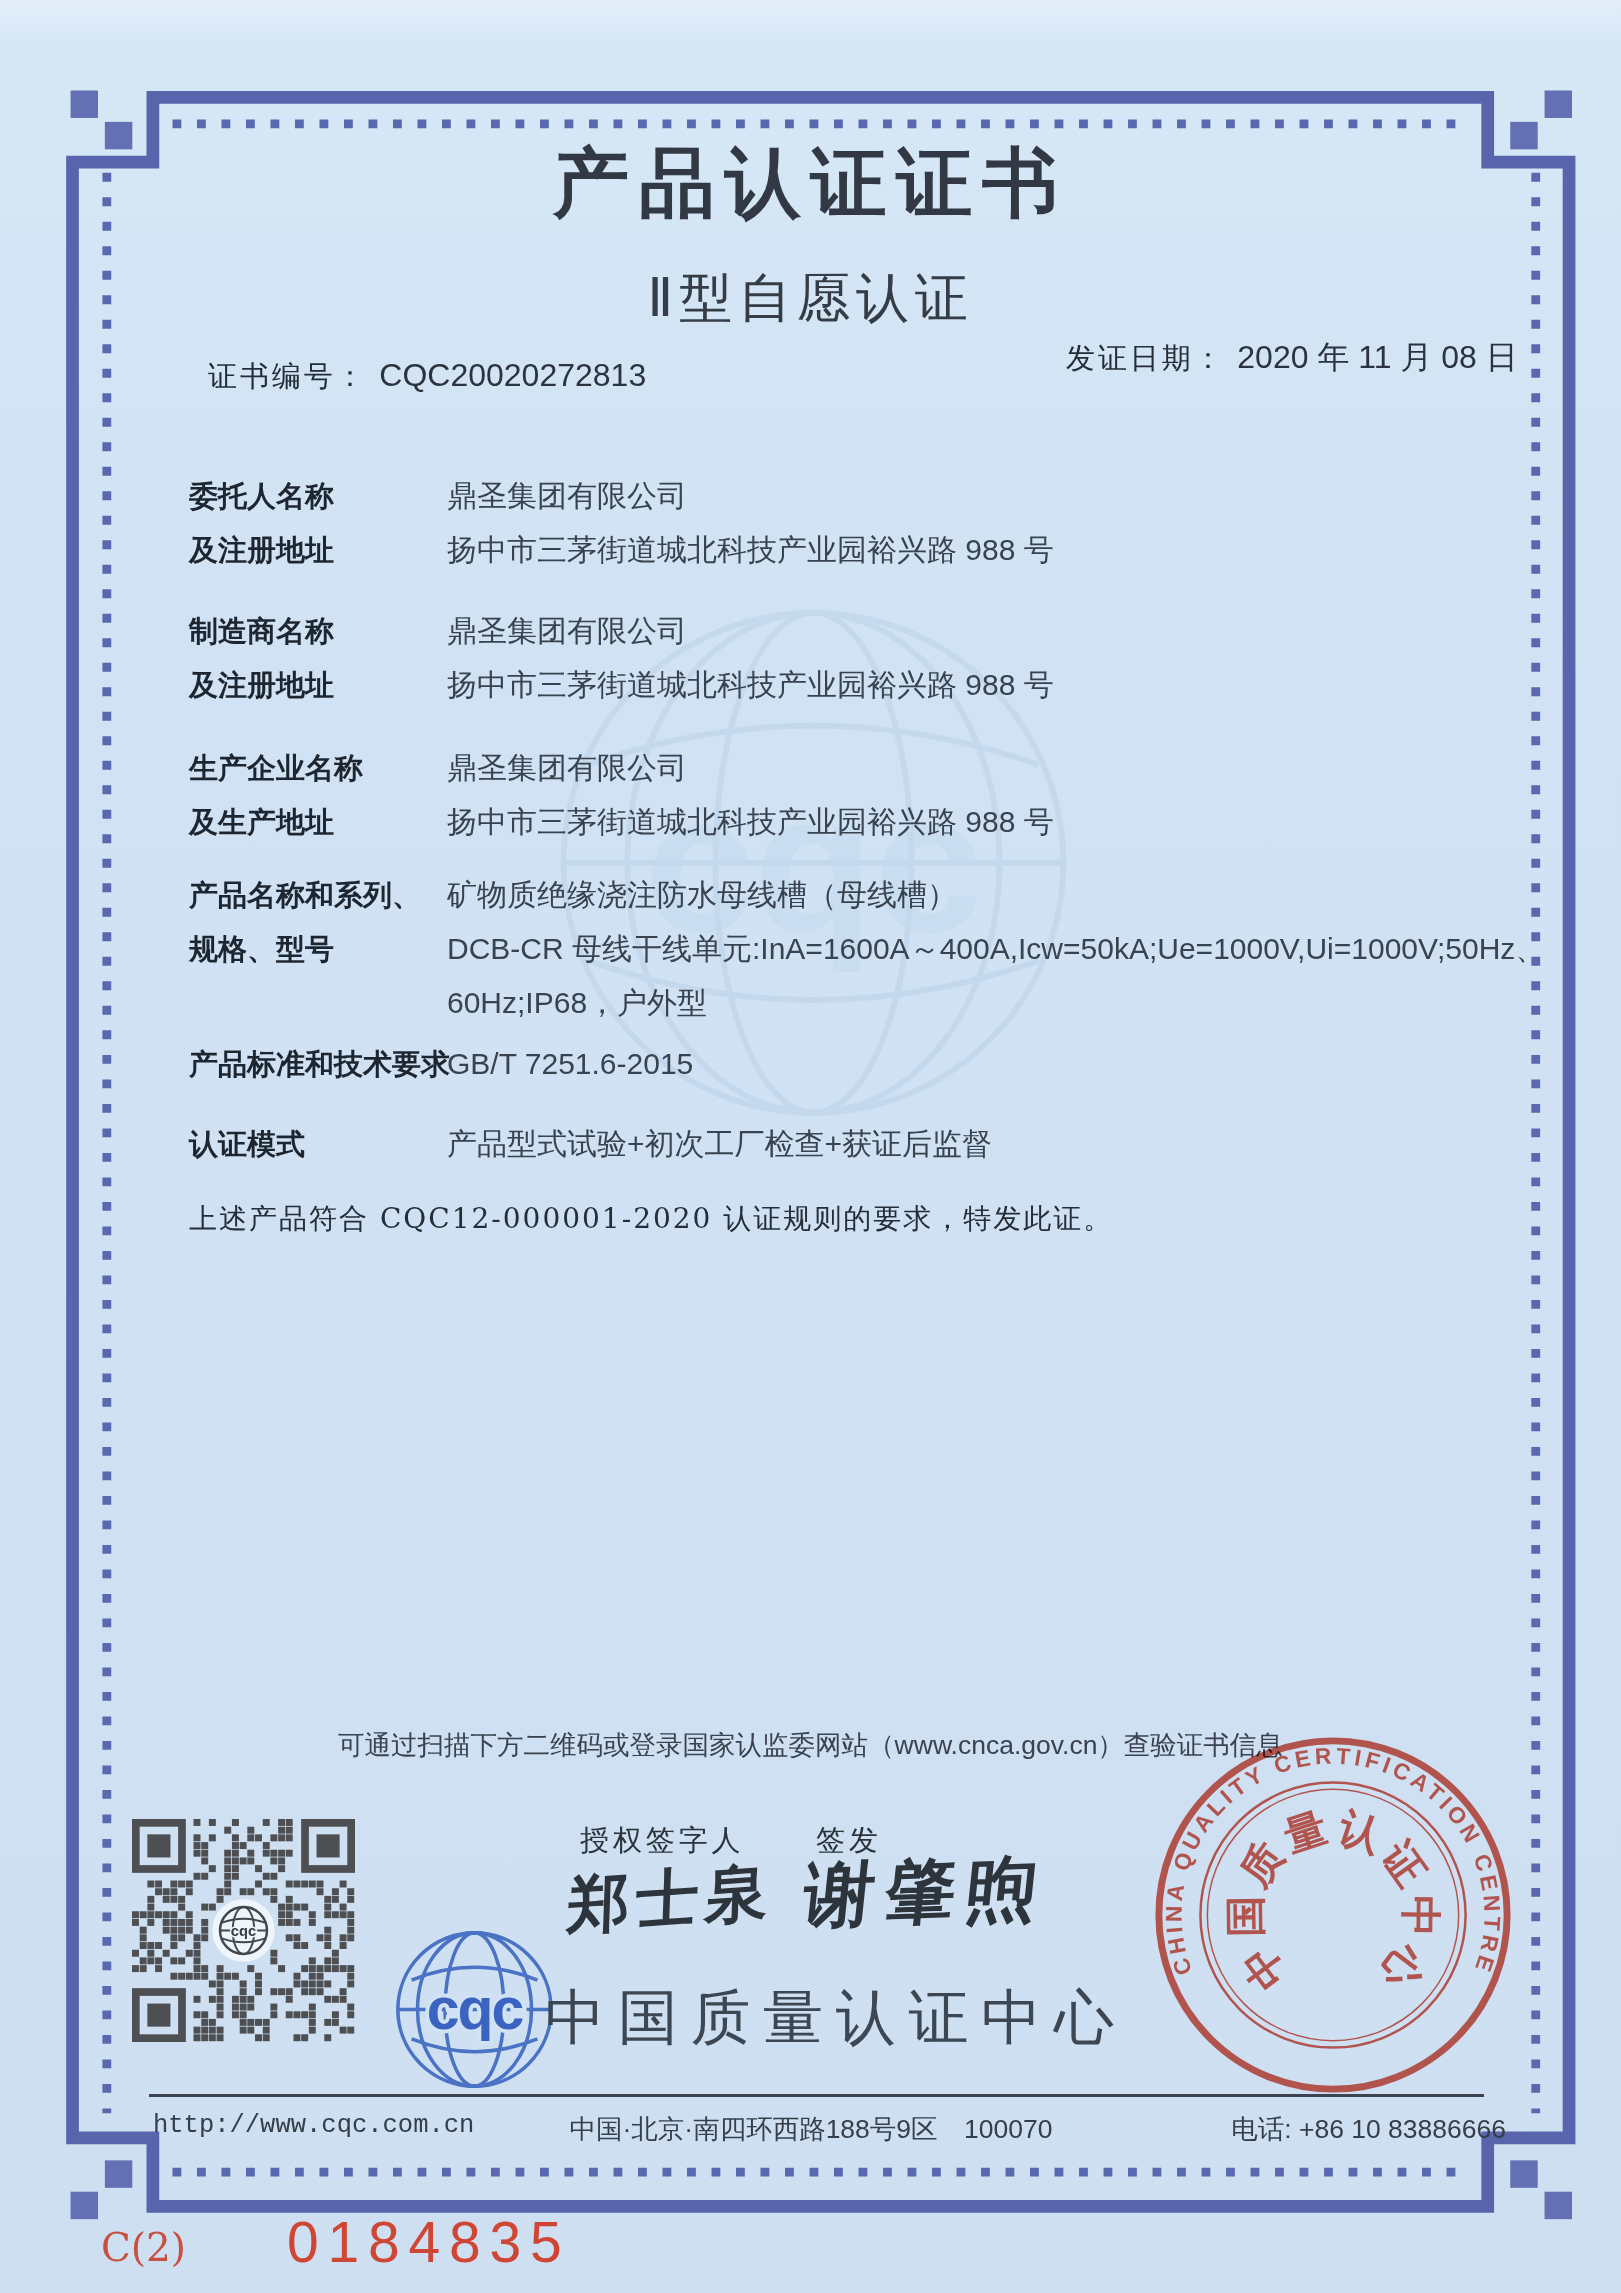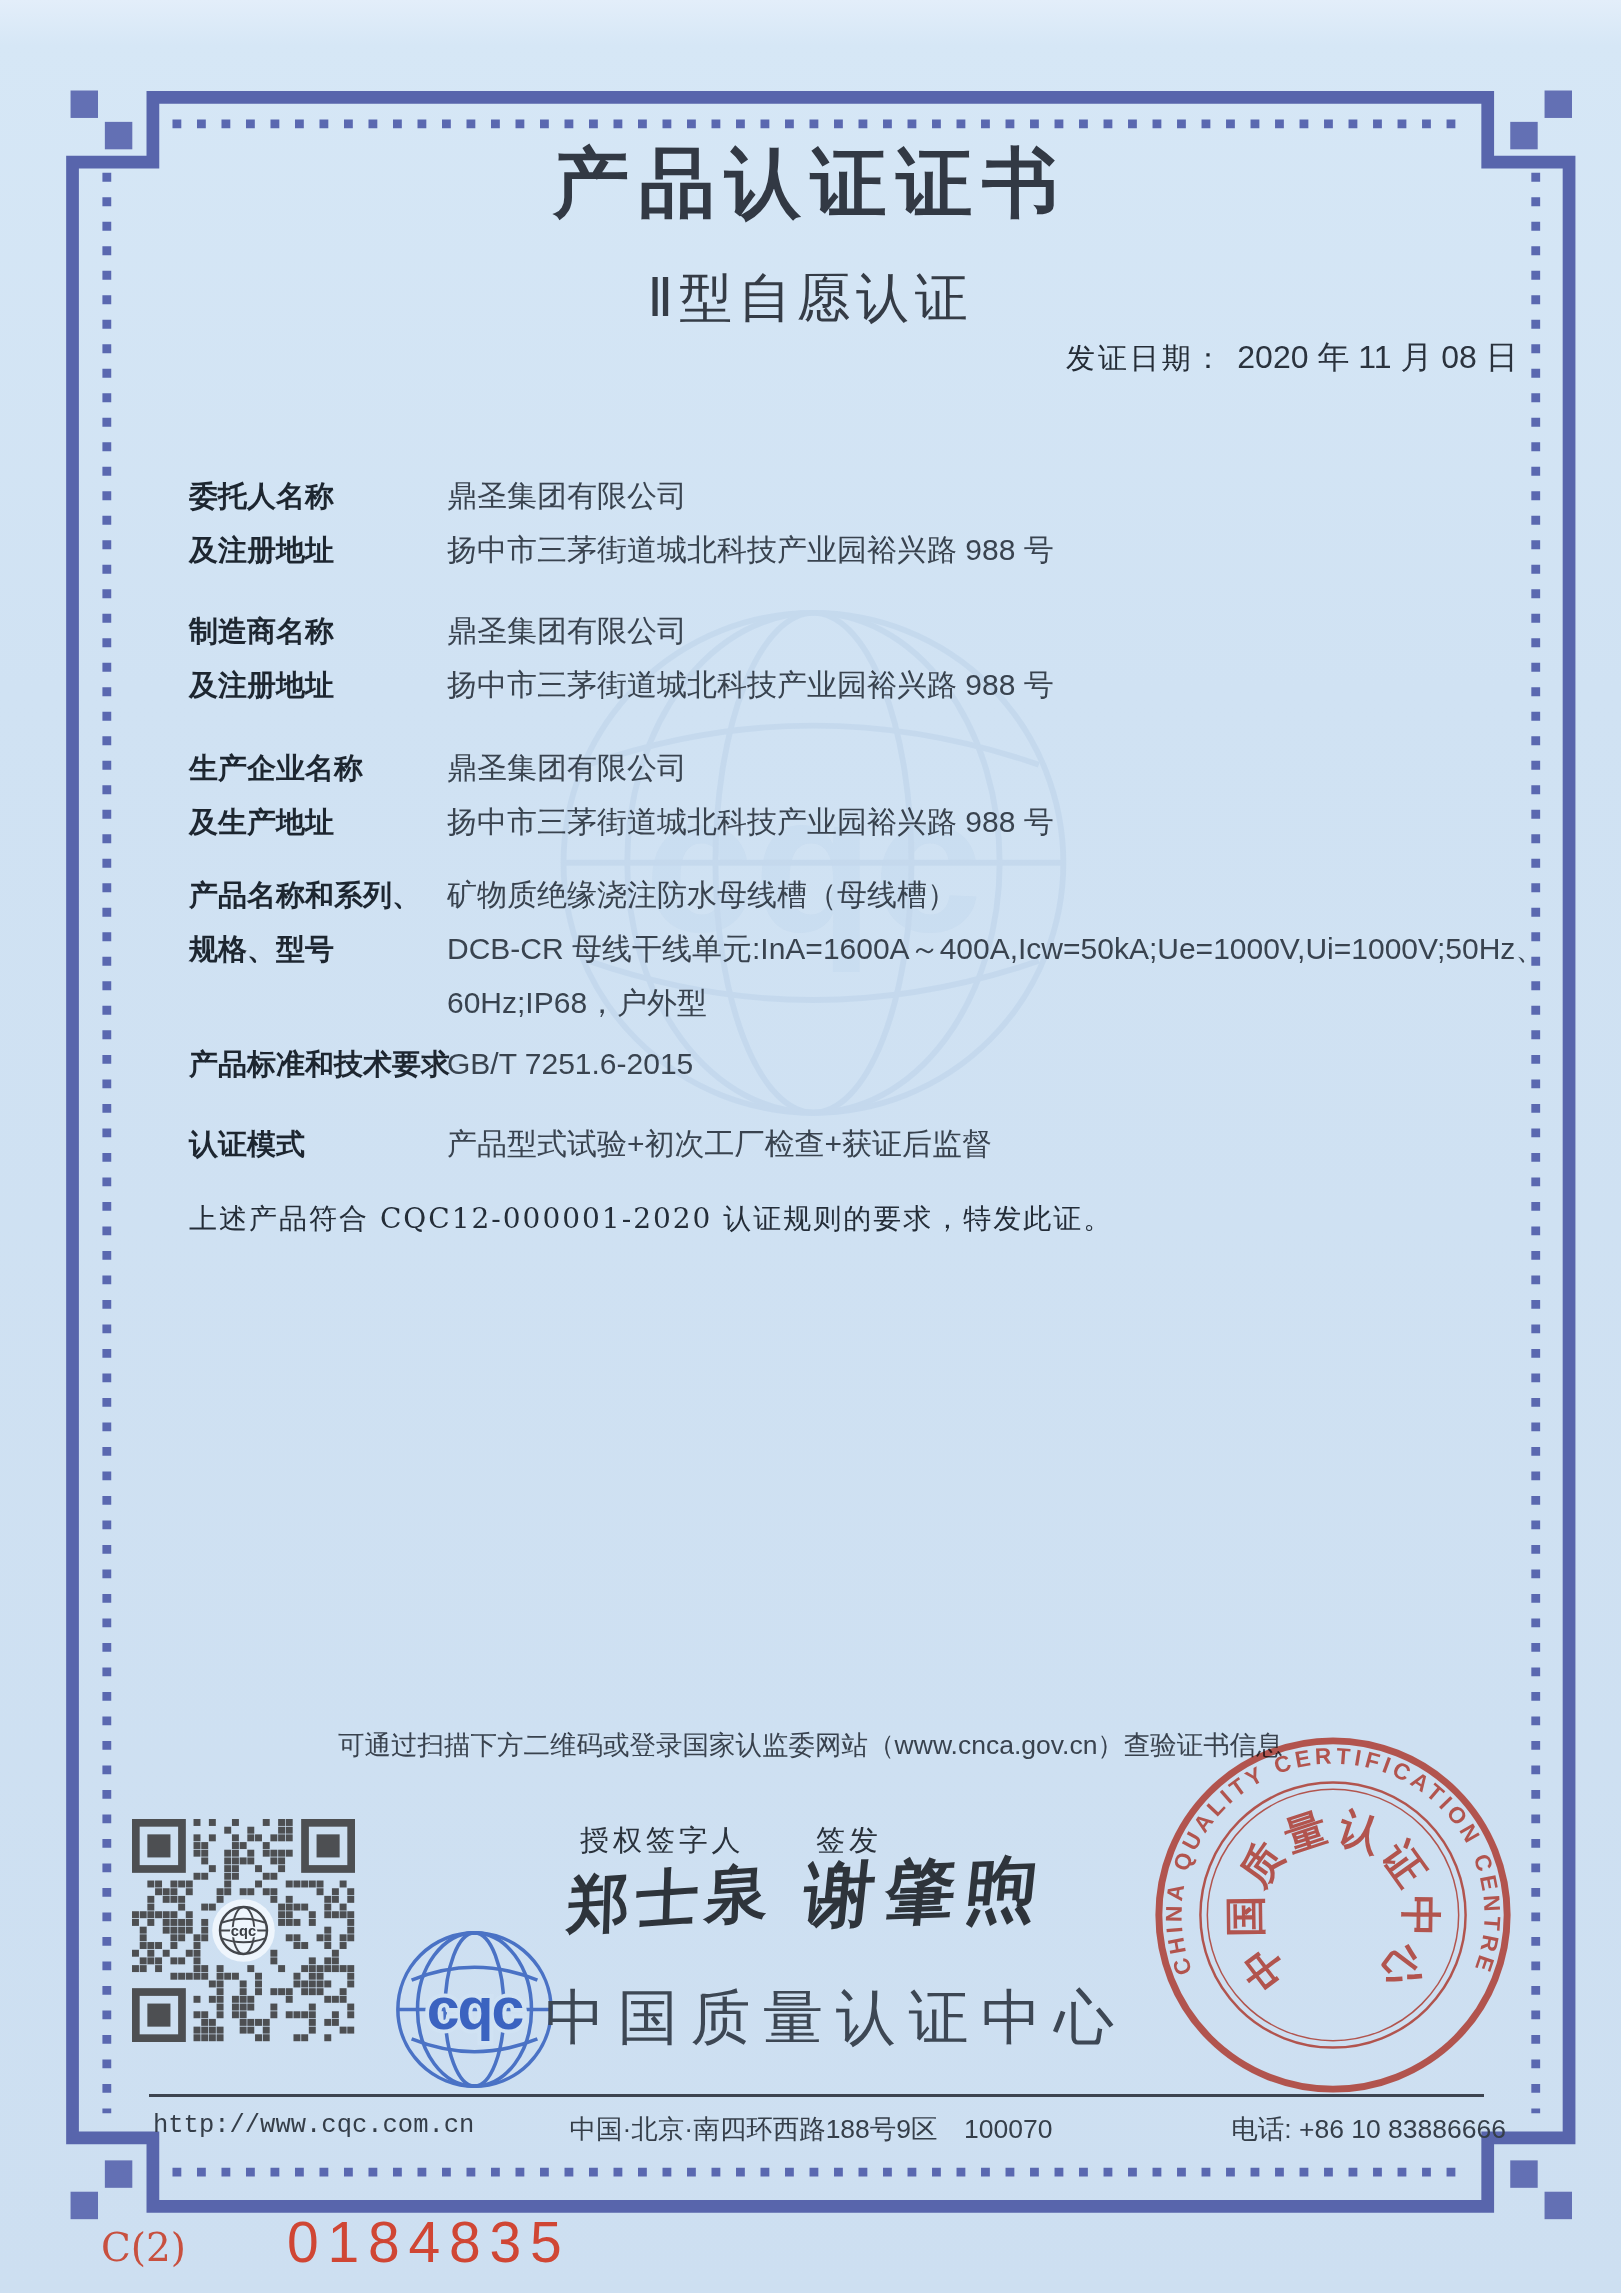--- a/index.html
+++ b/index.html
@@ -87,20 +87,23 @@
       <path d="M 176 126 H 1500"></path>
       <path d="M 176 2216 H 1500"></path>
       <path d="M 109 176 V 2156"></path>
       <path d="M 1567 176 V 2156"></path>
     </g>
   </svg>
 
   <div class="abs title">产品认证证书</div>
   <div class="abs subtitle">Ⅱ型自愿认证</div>
 
+  <div class="abs cert-no">
+    <span class="kai meta-label">证书编号：</span><span class="meta-value">CQC20020272813</span>
+  </div>
   <div class="abs issue-date">
     <span class="kai meta-label">发证日期：</span><span class="meta-value">2020 年 11 月 08 日</span>
   </div>
 
   <div class="abs frow" style="top:469px">
     <div class="flabel">
       <div>委托人名称</div>
       <div>及注册地址</div>
     </div>
     <div class="fvalue">

